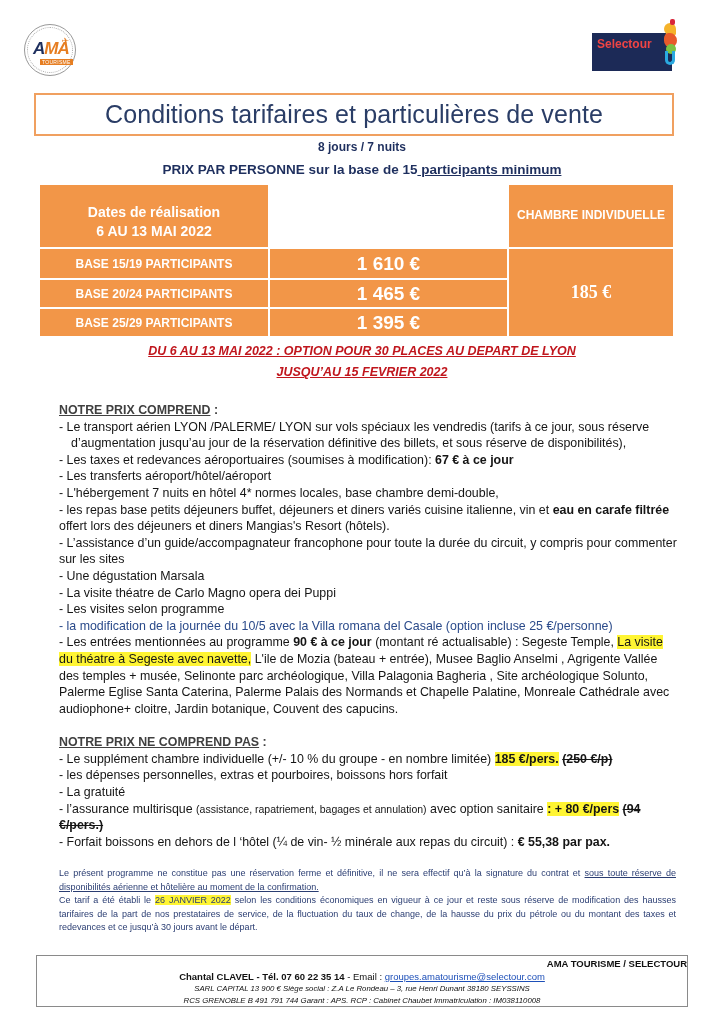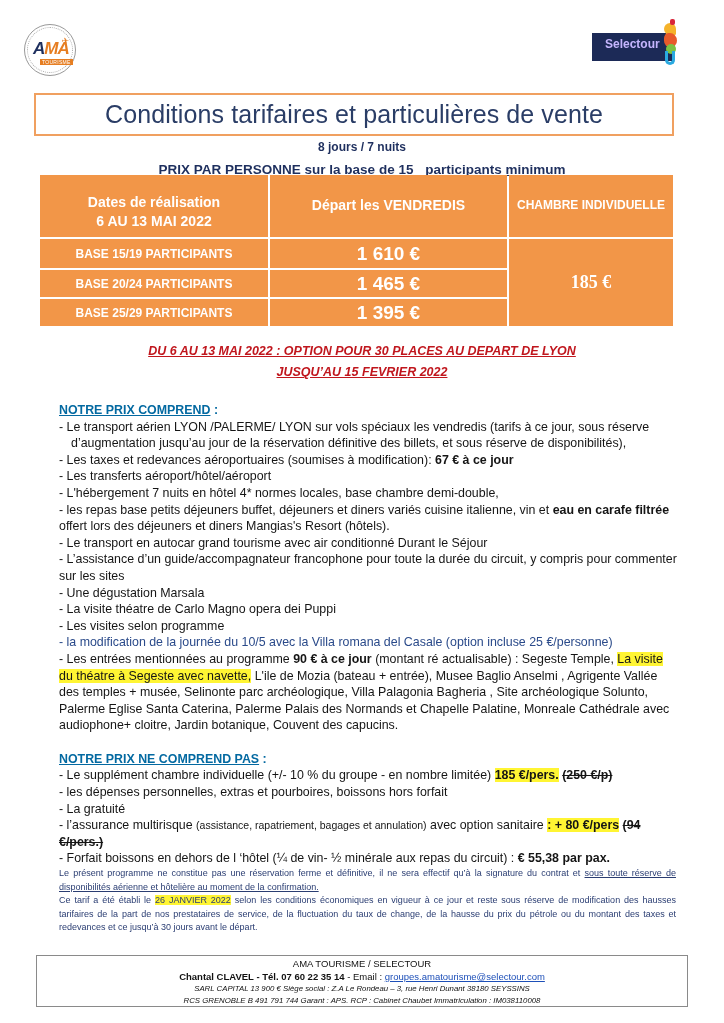--- a/index.html
+++ b/index.html
@@ -8,70 +8,70 @@
 
   
   .logo-ama { position: absolute; left: 24px; top: 24px; width: 52px; height: 52px; border-radius: 50%; border: 1px solid #999; background: #fff; }
   .logo-ama .ring-text { position: absolute; inset: 2px; border-radius: 50%; border: 1px dotted #aaa; }
   .logo-ama .ama-word { position: absolute; left: 8px; top: 14px; font-size: 17px; font-weight: bold; font-style: italic; letter-spacing: -1px; }
   .logo-ama .ama-word .a1 { color: #1e2f5e; }
   .logo-ama .ama-word .ma { color: #e67e22; }
   .logo-ama .plane { position: absolute; right: 6px; top: 11px; font-size: 9px; color: #e67e22; }
   .logo-ama .tour { position: absolute; left: 15px; top: 34px; font-size: 5px; color: #fff; background: #e67e22; padding: 0 2px; letter-spacing: 0.3px; }
 
-  .logo-selectour { position: absolute; left: 592px; top: 33px; height: 28px; width: 80px; background: #1c2a57; color: #c4b5fd; font-weight: bold; font-size: 12px; line-height: 22px; padding-left: 13px; }
+  .logo-selectour { position: absolute; left: 592px; top: 33px; height: 38px; width: 80px; background: #1c2a57; color: #ef4444; font-weight: bold; font-size: 12px; line-height: 22px; padding-left: 5px; }
   .logo-selectour .seahorse { position: absolute; right: -8px; top: -10px; width: 18px; height: 44px; }
   .logo-selectour .seahorse .h1 { position: absolute; left: 2px; top: 0; width: 12px; height: 12px; background: #f5b32b; border-radius: 50% 50% 10% 50%; }
   .logo-selectour .h2 { position: absolute; left: 8px; top: -4px; width: 5px; height: 6px; background: #d8263a; border-radius: 2px; }
   .logo-selectour .h3 { position: absolute; left: 2px; top: 10px; width: 13px; height: 14px; background: #e85a2b; border-radius: 40% 60% 50% 50%; }
   .logo-selectour .h4 { position: absolute; left: 4px; top: 21px; width: 10px; height: 10px; background: #7cc242; border-radius: 50%; }
   .logo-selectour .h5 { position: absolute; left: 3px; top: 28px; width: 10px; height: 14px; border: 3px solid #2aa9e0; border-top: none; border-radius: 0 0 8px 8px; }
 
   
   .title-box { position: absolute; left: 34px; top: 93px; width: 640px; height: 43px; border: 2px solid #f0a060; display: flex; align-items: center; justify-content: center; }
   .title-box h1 { font-size: 25px; font-weight: normal; color: #2a3d66; letter-spacing: 0.1px; }
 
   .subtitle { position: absolute; left: 0; width: 724px; text-align: center; font-weight: bold; color: #1e2f5e; }
   .sub1 { top: 140px; font-size: 12px; }
   .sub2 { top: 162px; font-size: 13.5px; }
-  .sub2 u { text-decoration: underline; padding-left: 8px; }
+  .sub2 u { text-decoration: underline; }
 
   
-  .ptable { position: absolute; left: 40px; top: 175px; width: 633px; height: 151px; }
+  .ptable { position: absolute; left: 40px; top: 185px; width: 633px; height: 151px; }
   .cell { position: absolute; background: #f29648; color: #fff; font-weight: bold; display: flex; align-items: center; justify-content: center; text-align: center; }
   .c-h1 { left: 0; top: 0; width: 228px; height: 62px; font-size: 14px; line-height: 19px; padding-top: 12px; }
   .c-h2 { left: 230px; top: 0; width: 237px; height: 62px; font-size: 14px; padding-bottom: 2px; }
   .c-h3 { left: 469px; top: 0; width: 164px; height: 62px; font-size: 12px; padding-bottom: 2px; }
   .c-r-label { left: 0; width: 228px; font-size: 12px; }
   .c-r-price { left: 230px; width: 237px; font-size: 19px; }
   .r1 { top: 64px; height: 29px; }
   .r2 { top: 95px; height: 27px; }
   .r3 { top: 124px; height: 27px; }
   .c-single { left: 469px; top: 64px; width: 164px; height: 87px; font-size: 18px; font-family: Liberation Serif, serif; }
 
   .option { position: absolute; left: 0; width: 724px; text-align: center; color: #c0161d; font-weight: bold; font-style: italic; font-size: 12.5px; text-decoration: underline; }
   .opt1 { top: 344px; }
   .opt2 { top: 365px; }
 
   
   .content { position: absolute; left: 59px; top: 402px; width: 620px; font-size: 12.4px; line-height: 16.6px; color: #151515; }
-  .content .sec-title { color: #0369a1; font-weight: bold; text-decoration: underline; margin-top: 44px; }
+  .content .sec-title { color: #404040; font-weight: bold; text-decoration: underline; margin-top: 44px; }
   .content .item { white-space: normal; }
   .content .indent { padding-left: 12px; }
   .content .blue { color: #2a4a8a; }
   .hl { background: #fff533; }
   .strike { text-decoration: line-through; font-weight: bold; margin-top: 47px; }
   .small { font-size: 10.5px; text-align: right; }
   .gap { height: 17px; }
 
   .notes { position: absolute; left: 59px; top: 867px; width: 617px; font-size: 9px; line-height: 13.6px; color: #2a3d72; text-align: justify; }
   .notes u { text-decoration: underline; }
 
   .footer { position: absolute; left: 36px; top: 955px; width: 652px; height: 52px; border: 1px solid #8a8a8a; text-align: center; color: #111; }
-  .footer .f1 { font-size: 9.5px; font-weight: normal; margin-top: 2px; line-height: 12px; }
+  .footer .f1 { font-size: 9.5px; font-weight: bold; margin-top: 2px; line-height: 12px; text-align: right; }
   .footer .f2 { font-size: 9.5px; line-height: 13px; }
   .footer .f2 b { font-weight: bold; }
   .footer .f2 a { color: #1d4fb8; text-decoration: underline; }
   .footer .f3, .footer .f4 { font-size: 7.8px; font-style: italic; line-height: 12px; }
 </style>
 </head>
 <body>
 
 <div class="logo-ama">
   <div class="ring-text"></div>
@@ -99,21 +99,20 @@
   <span>PRIX PAR PERSONNE sur la base de 15</span><u> participants minimum</u>
 </div>
 
 <div class="ptable">
   <div class="cell c-h1">
     <div>
       <div>Dates de réalisation</div>
       <div>6 AU 13 MAI 2022</div>
     </div>
   </div>
-  <div class="cell c-h2">Départ les VENDREDIS</div>
   <div class="cell c-h3">CHAMBRE INDIVIDUELLE</div>
 
   <div class="cell c-r-label r1">BASE 15/19 PARTICIPANTS</div>
   <div class="cell c-r-price r1">1 610 €</div>
   <div class="cell c-r-label r2">BASE 20/24 PARTICIPANTS</div>
   <div class="cell c-r-price r2">1 465 €</div>
   <div class="cell c-r-label r3">BASE 25/29 PARTICIPANTS</div>
   <div class="cell c-r-price r3">1 395 €</div>
 
   <div class="cell c-single">185 €</div>
@@ -125,21 +124,20 @@
 <div class="content">
   <div><span class="sec-title">NOTRE PRIX COMPREND</span><span class="sec-title" style="text-decoration:none"> :</span></div>
 
   <div class="item">- Le transport aérien LYON /PALERME/ LYON sur vols spéciaux les vendredis (tarifs à ce jour, sous réserve</div>
   <div class="item indent">d’augmentation jusqu’au jour de la réservation définitive des billets, et sous réserve de disponibilités),</div>
   <div class="item"><span>- Les taxes et redevances aéroportuaires (soumises à modification): </span><b>67 € à ce jour</b></div>
   <div class="item">- Les transferts aéroport/hôtel/aéroport</div>
   <div class="item">- L'hébergement 7 nuits en hôtel 4* normes locales, base chambre demi-double,</div>
   <div class="item"><span>- les repas base petits déjeuners buffet, déjeuners et diners variés cuisine italienne, vin et </span><b>eau en carafe filtrée</b></div>
   <div class="item">offert lors des déjeuners et diners Mangias's Resort (hôtels).</div>
-  <div class="item">- Le transport en autocar grand tourisme avec air conditionné Durant le Séjour</div>
   <div class="item">- L’assistance d’un guide/accompagnateur francophone pour toute la durée du circuit, y compris pour commenter sur les sites</div>
   <div class="item">- Une dégustation Marsala</div>
   <div class="item">- La visite théatre de Carlo Magno opera dei Puppi</div>
   <div class="item">- Les visites selon programme</div>
   <div class="item blue">- la modification de la journée du 10/5 avec la Villa romana del Casale (option incluse 25 €/personne)</div>
   <div class="item"><span>- Les entrées mentionnées au programme </span><b>90 € à ce jour</b><span> (montant ré actualisable) : Segeste Temple, </span><span class="hl">La visite du théatre à Segeste avec navette,</span><span> L'ile de Mozia (bateau + entrée), Musee Baglio Anselmi , Agrigente Vallée des temples + musée, Selinonte parc archéologique, Villa Palagonia Bagheria , Site archéologique Solunto, Palerme Eglise Santa Caterina, Palerme Palais des Normands et Chapelle Palatine, Monreale Cathédrale avec audiophone+ cloitre, Jardin botanique, Couvent des capucins.</span></div>
 
   <div class="gap"></div>
 
   <div><span class="sec-title">NOTRE PRIX NE COMPREND PAS</span><span class="sec-title" style="text-decoration:none"> :</span></div>

